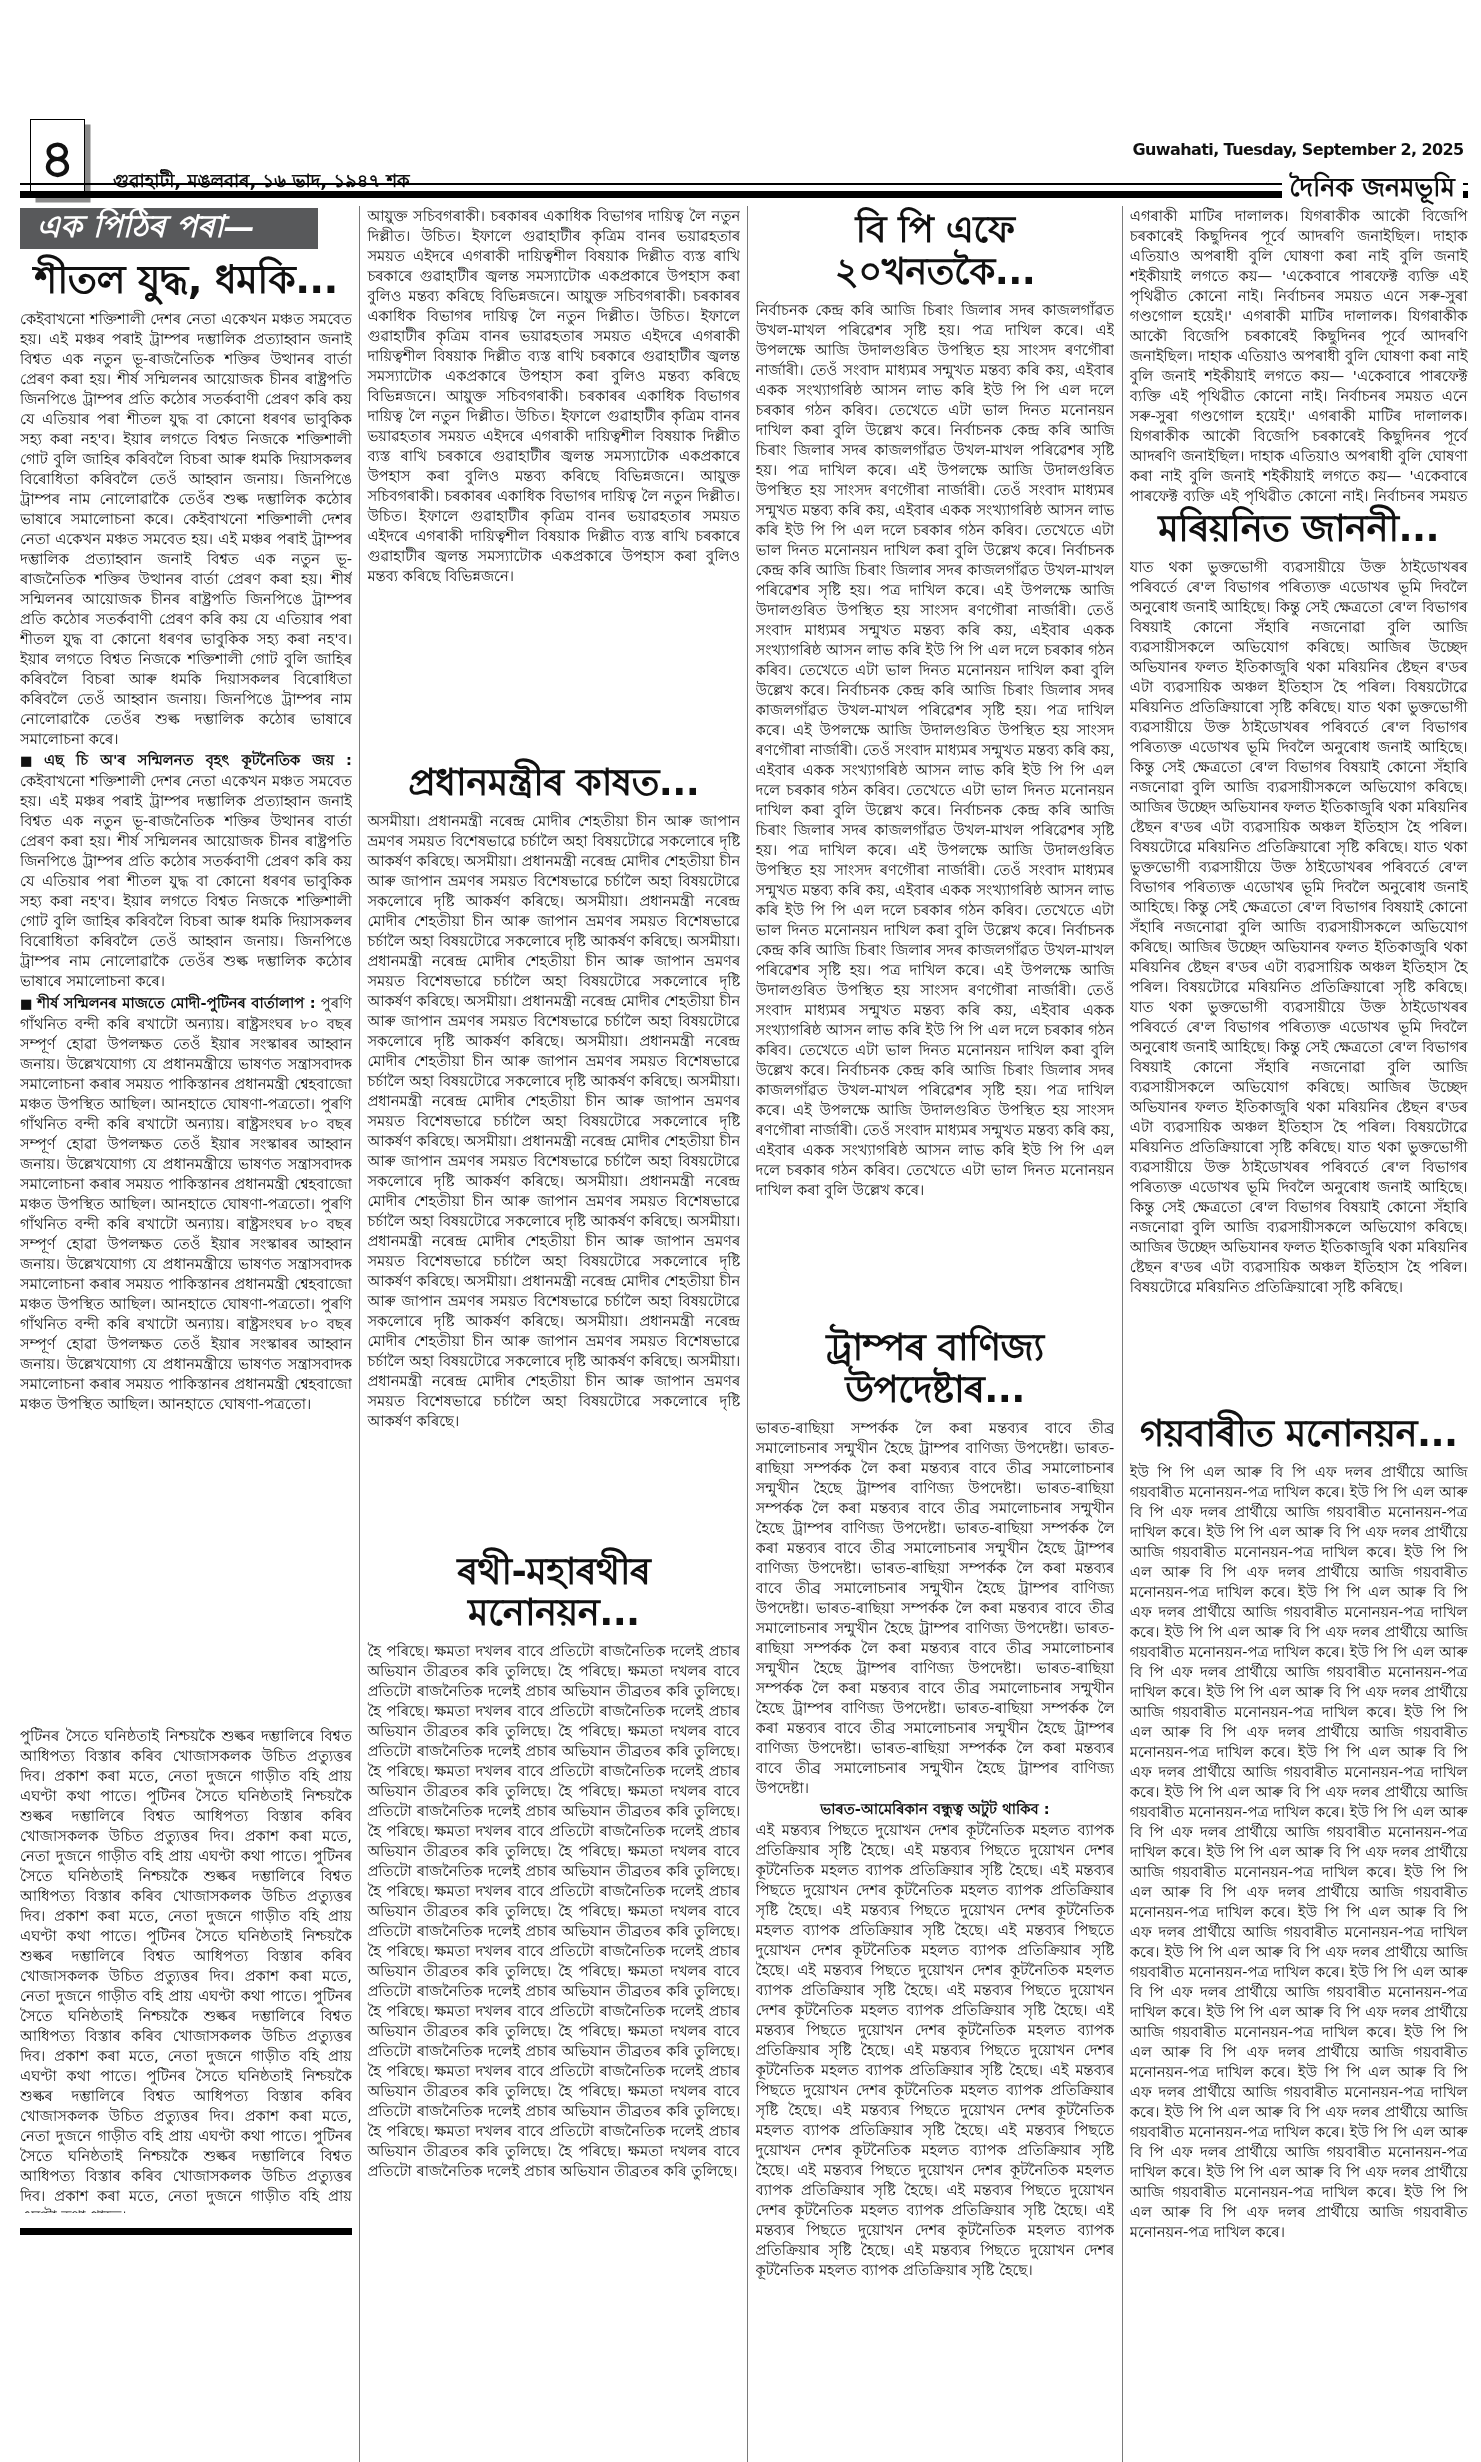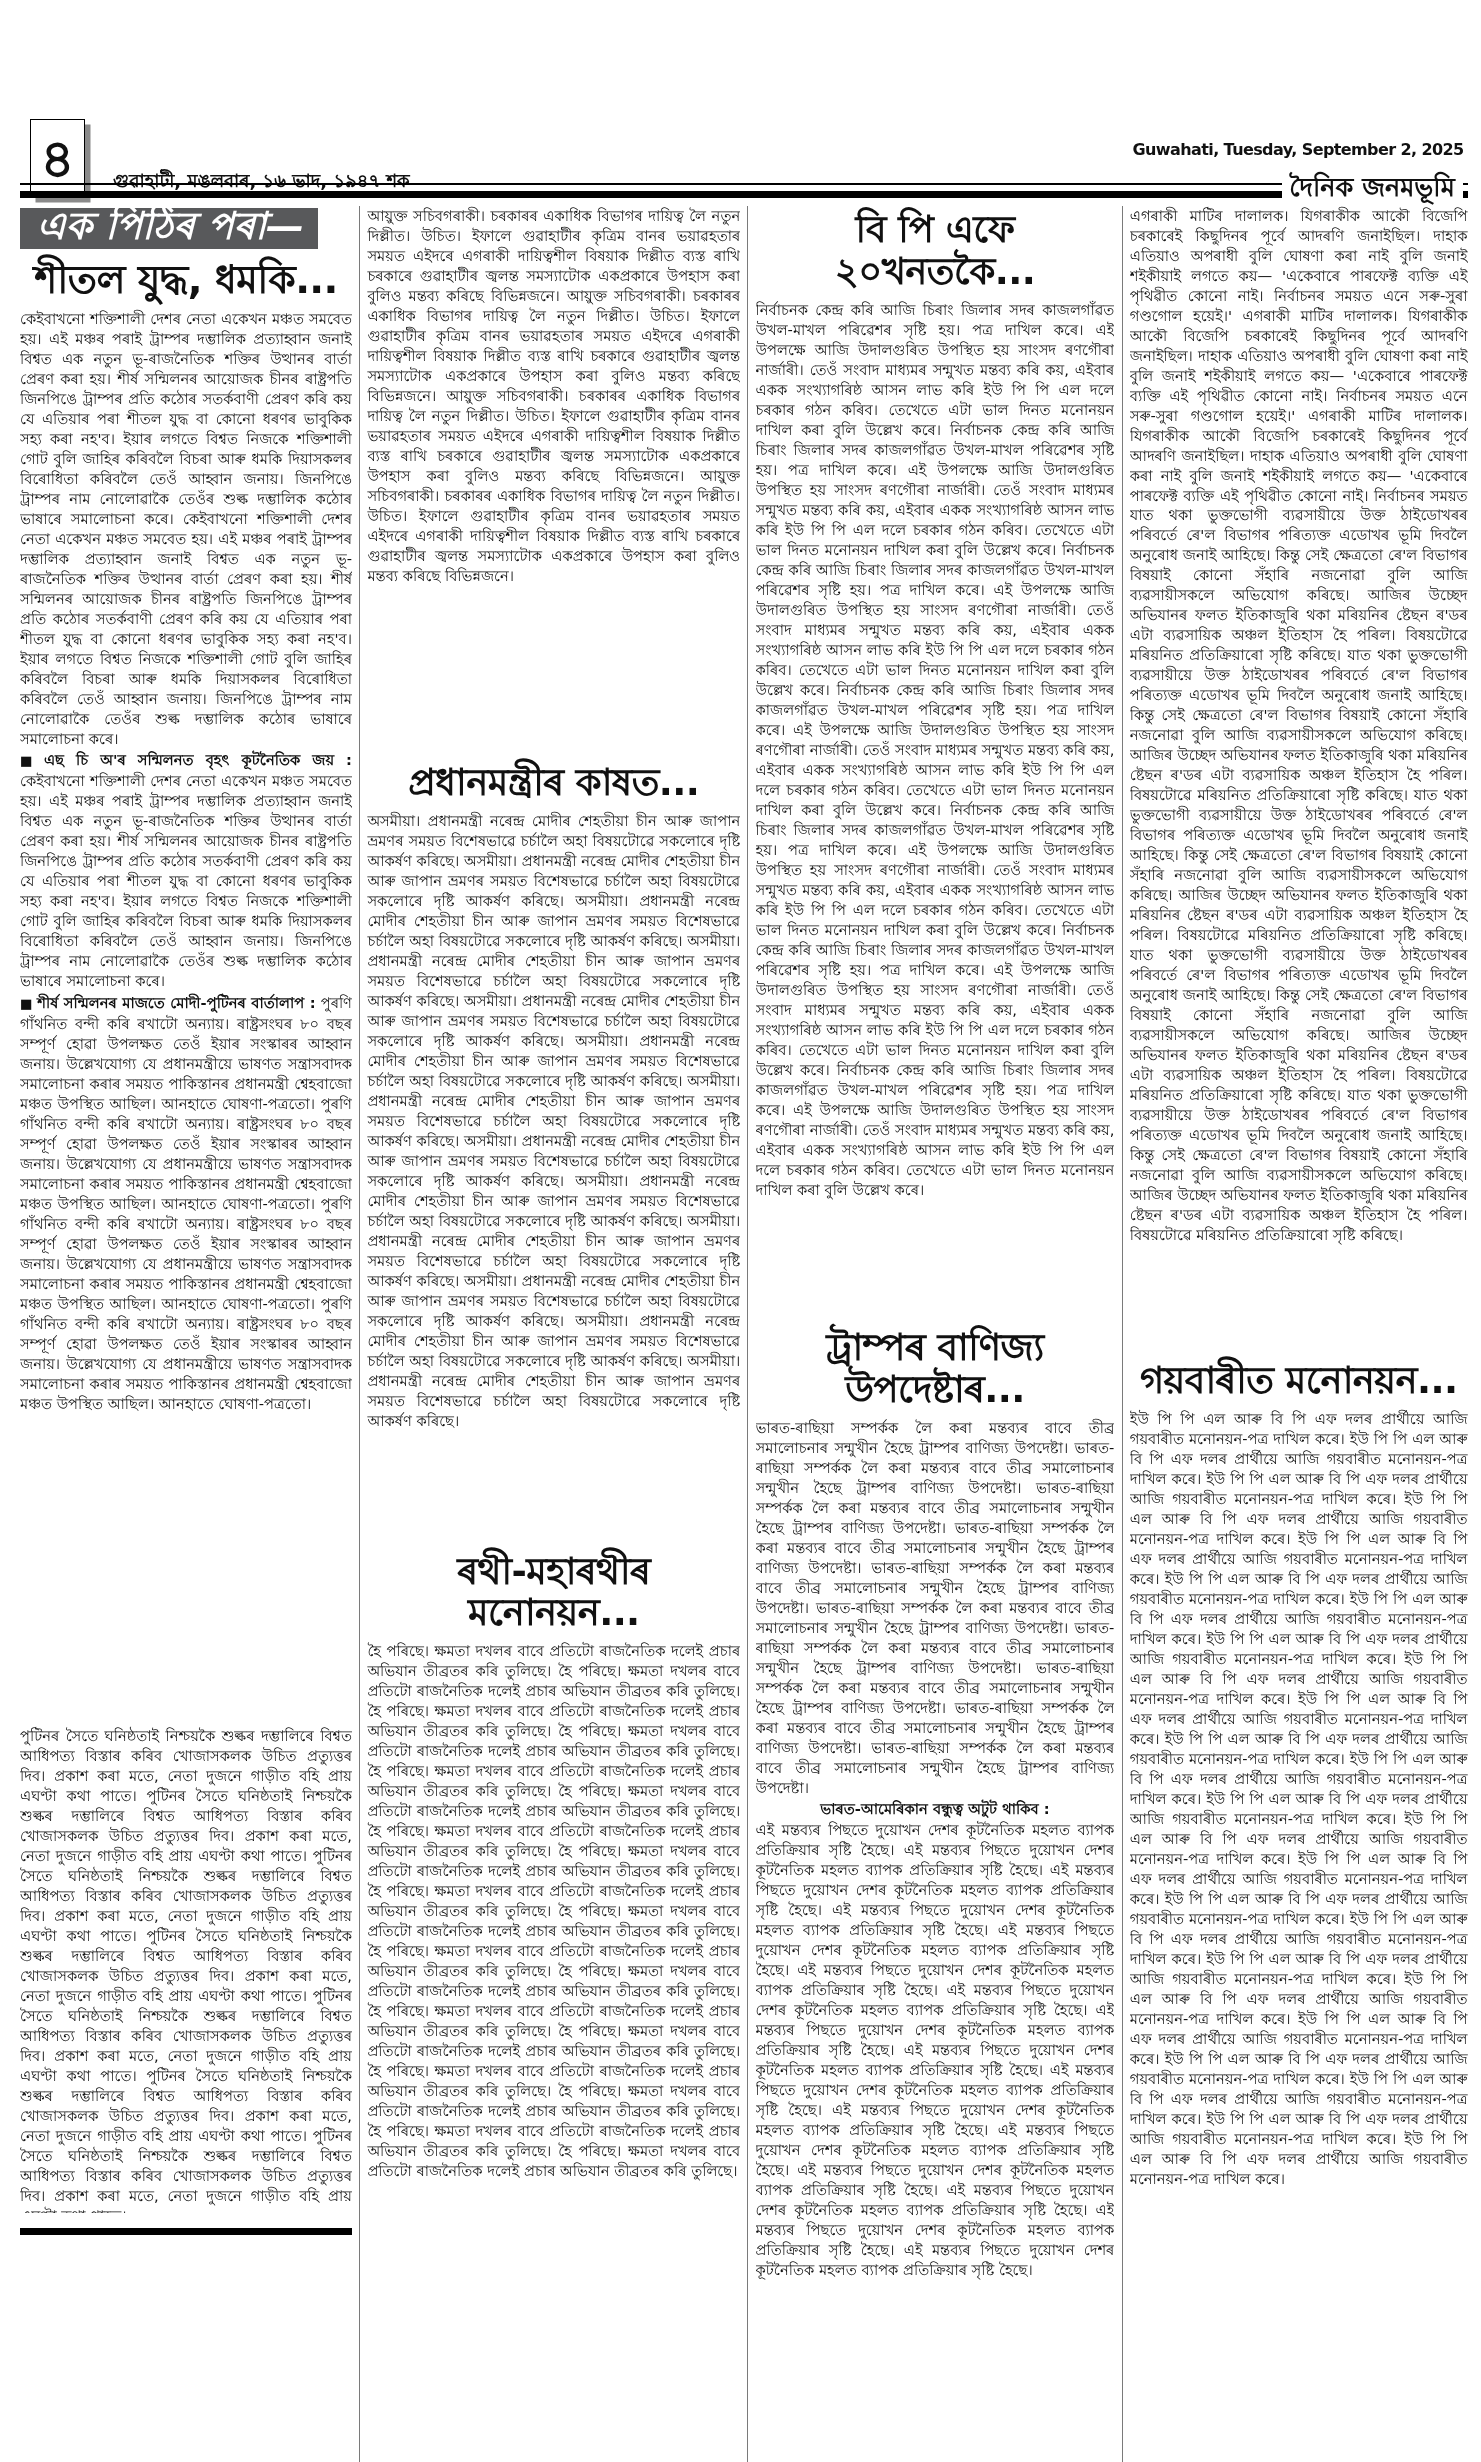--- a/index.html
+++ b/index.html
@@ -46,21 +46,21 @@
     column-gap:7.2px;
   }
   .col{overflow:hidden;}
   .col + .col{border-left:1.1px solid #7a7a7a;padding-left:7.2px;}
   
   .kicker{
     background:#58595b;color:#fff;
     width:298px;height:41px;margin:2.2px 0 5.5px 0;
     display:flex;align-items:center;
     padding:7.7px 11px 10px 16.6px;box-sizing:border-box;
-    font-size:38px;font-style:italic;font-weight:600;white-space:nowrap;
+    font-size:31px;font-style:italic;font-weight:600;white-space:nowrap;
   }
   .headline{
     font-weight:700;text-align:center;
     font-size:37px;line-height:1.12;
     letter-spacing:-0.6px;
     padding:3.3px 0 7.7px 0;
   }
   .headline.big{font-size:39px;}
   .body{
     font-size:14.7px;line-height:20px;
@@ -139,20 +139,21 @@
         <p>ভাৰত-ৰাছিয়া সম্পৰ্কক লৈ কৰা মন্তব্যৰ বাবে তীব্ৰ সমালোচনাৰ সন্মুখীন হৈছে ট্ৰাম্পৰ বাণিজ্য উপদেষ্টা।  ভাৰত-ৰাছিয়া সম্পৰ্কক লৈ কৰা মন্তব্যৰ বাবে তীব্ৰ সমালোচনাৰ সন্মুখীন হৈছে ট্ৰাম্পৰ বাণিজ্য উপদেষ্টা।  ভাৰত-ৰাছিয়া সম্পৰ্কক লৈ কৰা মন্তব্যৰ বাবে তীব্ৰ সমালোচনাৰ সন্মুখীন হৈছে ট্ৰাম্পৰ বাণিজ্য উপদেষ্টা।  ভাৰত-ৰাছিয়া সম্পৰ্কক লৈ কৰা মন্তব্যৰ বাবে তীব্ৰ সমালোচনাৰ সন্মুখীন হৈছে ট্ৰাম্পৰ বাণিজ্য উপদেষ্টা।  ভাৰত-ৰাছিয়া সম্পৰ্কক লৈ কৰা মন্তব্যৰ বাবে তীব্ৰ সমালোচনাৰ সন্মুখীন হৈছে ট্ৰাম্পৰ বাণিজ্য উপদেষ্টা।  ভাৰত-ৰাছিয়া সম্পৰ্কক লৈ কৰা মন্তব্যৰ বাবে তীব্ৰ সমালোচনাৰ সন্মুখীন হৈছে ট্ৰাম্পৰ বাণিজ্য উপদেষ্টা।  ভাৰত-ৰাছিয়া সম্পৰ্কক লৈ কৰা মন্তব্যৰ বাবে তীব্ৰ সমালোচনাৰ সন্মুখীন হৈছে ট্ৰাম্পৰ বাণিজ্য উপদেষ্টা।  ভাৰত-ৰাছিয়া সম্পৰ্কক লৈ কৰা মন্তব্যৰ বাবে তীব্ৰ সমালোচনাৰ সন্মুখীন হৈছে ট্ৰাম্পৰ বাণিজ্য উপদেষ্টা।  ভাৰত-ৰাছিয়া সম্পৰ্কক লৈ কৰা মন্তব্যৰ বাবে তীব্ৰ সমালোচনাৰ সন্মুখীন হৈছে ট্ৰাম্পৰ বাণিজ্য উপদেষ্টা।  ভাৰত-ৰাছিয়া সম্পৰ্কক লৈ কৰা মন্তব্যৰ বাবে তীব্ৰ সমালোচনাৰ সন্মুখীন হৈছে ট্ৰাম্পৰ বাণিজ্য উপদেষ্টা।  </p>
         <p class="subhead-center">ভাৰত-আমেৰিকান বন্ধুত্ব অটুট থাকিব :</p>
         <p>এই মন্তব্যৰ পিছতে দুয়োখন দেশৰ কূটনৈতিক মহলত ব্যাপক প্ৰতিক্ৰিয়াৰ সৃষ্টি হৈছে।  এই মন্তব্যৰ পিছতে দুয়োখন দেশৰ কূটনৈতিক মহলত ব্যাপক প্ৰতিক্ৰিয়াৰ সৃষ্টি হৈছে।  এই মন্তব্যৰ পিছতে দুয়োখন দেশৰ কূটনৈতিক মহলত ব্যাপক প্ৰতিক্ৰিয়াৰ সৃষ্টি হৈছে।  এই মন্তব্যৰ পিছতে দুয়োখন দেশৰ কূটনৈতিক মহলত ব্যাপক প্ৰতিক্ৰিয়াৰ সৃষ্টি হৈছে।  এই মন্তব্যৰ পিছতে দুয়োখন দেশৰ কূটনৈতিক মহলত ব্যাপক প্ৰতিক্ৰিয়াৰ সৃষ্টি হৈছে।  এই মন্তব্যৰ পিছতে দুয়োখন দেশৰ কূটনৈতিক মহলত ব্যাপক প্ৰতিক্ৰিয়াৰ সৃষ্টি হৈছে।  এই মন্তব্যৰ পিছতে দুয়োখন দেশৰ কূটনৈতিক মহলত ব্যাপক প্ৰতিক্ৰিয়াৰ সৃষ্টি হৈছে।  এই মন্তব্যৰ পিছতে দুয়োখন দেশৰ কূটনৈতিক মহলত ব্যাপক প্ৰতিক্ৰিয়াৰ সৃষ্টি হৈছে।  এই মন্তব্যৰ পিছতে দুয়োখন দেশৰ কূটনৈতিক মহলত ব্যাপক প্ৰতিক্ৰিয়াৰ সৃষ্টি হৈছে।  এই মন্তব্যৰ পিছতে দুয়োখন দেশৰ কূটনৈতিক মহলত ব্যাপক প্ৰতিক্ৰিয়াৰ সৃষ্টি হৈছে।  এই মন্তব্যৰ পিছতে দুয়োখন দেশৰ কূটনৈতিক মহলত ব্যাপক প্ৰতিক্ৰিয়াৰ সৃষ্টি হৈছে।  এই মন্তব্যৰ পিছতে দুয়োখন দেশৰ কূটনৈতিক মহলত ব্যাপক প্ৰতিক্ৰিয়াৰ সৃষ্টি হৈছে।  এই মন্তব্যৰ পিছতে দুয়োখন দেশৰ কূটনৈতিক মহলত ব্যাপক প্ৰতিক্ৰিয়াৰ সৃষ্টি হৈছে।  এই মন্তব্যৰ পিছতে দুয়োখন দেশৰ কূটনৈতিক মহলত ব্যাপক প্ৰতিক্ৰিয়াৰ সৃষ্টি হৈছে।  এই মন্তব্যৰ পিছতে দুয়োখন দেশৰ কূটনৈতিক মহলত ব্যাপক প্ৰতিক্ৰিয়াৰ সৃষ্টি হৈছে।  এই মন্তব্যৰ পিছতে দুয়োখন দেশৰ কূটনৈতিক মহলত ব্যাপক প্ৰতিক্ৰিয়াৰ সৃষ্টি হৈছে।  </p>
       </div>
     </div>
 
     <div class="col">
       <div class="body" style="height:299px;">
         <p>এগৰাকী মাটিৰ দালালক। যিগৰাকীক আকৌ বিজেপি চৰকাৰেই কিছুদিনৰ পূৰ্বে আদৰণি জনাইছিল। দাহাক এতিয়াও অপৰাধী বুলি ঘোষণা কৰা নাই বুলি জনাই শইকীয়াই লগতে কয়— 'একেবাৰে পাৰফেক্ট ব্যক্তি এই পৃথিৱীত কোনো নাই। নিৰ্বাচনৰ সময়ত এনে সৰু-সুৰা গণ্ডগোল হয়েই।'  এগৰাকী মাটিৰ দালালক। যিগৰাকীক আকৌ বিজেপি চৰকাৰেই কিছুদিনৰ পূৰ্বে আদৰণি জনাইছিল। দাহাক এতিয়াও অপৰাধী বুলি ঘোষণা কৰা নাই বুলি জনাই শইকীয়াই লগতে কয়— 'একেবাৰে পাৰফেক্ট ব্যক্তি এই পৃথিৱীত কোনো নাই। নিৰ্বাচনৰ সময়ত এনে সৰু-সুৰা গণ্ডগোল হয়েই।'  এগৰাকী মাটিৰ দালালক। যিগৰাকীক আকৌ বিজেপি চৰকাৰেই কিছুদিনৰ পূৰ্বে আদৰণি জনাইছিল। দাহাক এতিয়াও অপৰাধী বুলি ঘোষণা কৰা নাই বুলি জনাই শইকীয়াই লগতে কয়— 'একেবাৰে পাৰফেক্ট ব্যক্তি এই পৃথিৱীত কোনো নাই। নিৰ্বাচনৰ সময়ত এনে সৰু-সুৰা গণ্ডগোল হয়েই।'  </p>
       </div>
+      <div class="headline">মৰিয়নিত জাননী...</div>
       <div class="body" style="height:852px;">
         <p>যাত থকা ভুক্তভোগী ব্যৱসায়ীয়ে উক্ত ঠাইডোখৰৰ পৰিবৰ্তে ৰে'ল বিভাগৰ পৰিত্যক্ত এডোখৰ ভূমি দিবলৈ অনুৰোধ জনাই আহিছে। কিন্তু সেই ক্ষেত্ৰতো ৰে'ল বিভাগৰ বিষয়াই কোনো সঁহাৰি নজনোৱা বুলি আজি ব্যৱসায়ীসকলে অভিযোগ কৰিছে। আজিৰ উচ্ছেদ অভিযানৰ ফলত ইতিকাজুৰি থকা মৰিয়নিৰ ষ্টেছন ৰ'ডৰ এটা ব্যৱসায়িক অঞ্চল ইতিহাস হৈ পৰিল। বিষয়টোৱে মৰিয়নিত প্ৰতিক্ৰিয়াৰো সৃষ্টি কৰিছে।  যাত থকা ভুক্তভোগী ব্যৱসায়ীয়ে উক্ত ঠাইডোখৰৰ পৰিবৰ্তে ৰে'ল বিভাগৰ পৰিত্যক্ত এডোখৰ ভূমি দিবলৈ অনুৰোধ জনাই আহিছে। কিন্তু সেই ক্ষেত্ৰতো ৰে'ল বিভাগৰ বিষয়াই কোনো সঁহাৰি নজনোৱা বুলি আজি ব্যৱসায়ীসকলে অভিযোগ কৰিছে। আজিৰ উচ্ছেদ অভিযানৰ ফলত ইতিকাজুৰি থকা মৰিয়নিৰ ষ্টেছন ৰ'ডৰ এটা ব্যৱসায়িক অঞ্চল ইতিহাস হৈ পৰিল। বিষয়টোৱে মৰিয়নিত প্ৰতিক্ৰিয়াৰো সৃষ্টি কৰিছে।  যাত থকা ভুক্তভোগী ব্যৱসায়ীয়ে উক্ত ঠাইডোখৰৰ পৰিবৰ্তে ৰে'ল বিভাগৰ পৰিত্যক্ত এডোখৰ ভূমি দিবলৈ অনুৰোধ জনাই আহিছে। কিন্তু সেই ক্ষেত্ৰতো ৰে'ল বিভাগৰ বিষয়াই কোনো সঁহাৰি নজনোৱা বুলি আজি ব্যৱসায়ীসকলে অভিযোগ কৰিছে। আজিৰ উচ্ছেদ অভিযানৰ ফলত ইতিকাজুৰি থকা মৰিয়নিৰ ষ্টেছন ৰ'ডৰ এটা ব্যৱসায়িক অঞ্চল ইতিহাস হৈ পৰিল। বিষয়টোৱে মৰিয়নিত প্ৰতিক্ৰিয়াৰো সৃষ্টি কৰিছে।  যাত থকা ভুক্তভোগী ব্যৱসায়ীয়ে উক্ত ঠাইডোখৰৰ পৰিবৰ্তে ৰে'ল বিভাগৰ পৰিত্যক্ত এডোখৰ ভূমি দিবলৈ অনুৰোধ জনাই আহিছে। কিন্তু সেই ক্ষেত্ৰতো ৰে'ল বিভাগৰ বিষয়াই কোনো সঁহাৰি নজনোৱা বুলি আজি ব্যৱসায়ীসকলে অভিযোগ কৰিছে। আজিৰ উচ্ছেদ অভিযানৰ ফলত ইতিকাজুৰি থকা মৰিয়নিৰ ষ্টেছন ৰ'ডৰ এটা ব্যৱসায়িক অঞ্চল ইতিহাস হৈ পৰিল। বিষয়টোৱে মৰিয়নিত প্ৰতিক্ৰিয়াৰো সৃষ্টি কৰিছে।  যাত থকা ভুক্তভোগী ব্যৱসায়ীয়ে উক্ত ঠাইডোখৰৰ পৰিবৰ্তে ৰে'ল বিভাগৰ পৰিত্যক্ত এডোখৰ ভূমি দিবলৈ অনুৰোধ জনাই আহিছে। কিন্তু সেই ক্ষেত্ৰতো ৰে'ল বিভাগৰ বিষয়াই কোনো সঁহাৰি নজনোৱা বুলি আজি ব্যৱসায়ীসকলে অভিযোগ কৰিছে। আজিৰ উচ্ছেদ অভিযানৰ ফলত ইতিকাজুৰি থকা মৰিয়নিৰ ষ্টেছন ৰ'ডৰ এটা ব্যৱসায়িক অঞ্চল ইতিহাস হৈ পৰিল। বিষয়টোৱে মৰিয়নিত প্ৰতিক্ৰিয়াৰো সৃষ্টি কৰিছে।  </p>
       </div>
       <div class="headline">গয়বাৰীত মনোনয়ন...</div>
       <div class="body" style="height:930px;">
         <p>ইউ পি পি এল আৰু বি পি এফ দলৰ প্ৰাৰ্থীয়ে আজি গয়বাৰীত মনোনয়ন-পত্ৰ দাখিল কৰে।  ইউ পি পি এল আৰু বি পি এফ দলৰ প্ৰাৰ্থীয়ে আজি গয়বাৰীত মনোনয়ন-পত্ৰ দাখিল কৰে।  ইউ পি পি এল আৰু বি পি এফ দলৰ প্ৰাৰ্থীয়ে আজি গয়বাৰীত মনোনয়ন-পত্ৰ দাখিল কৰে।  ইউ পি পি এল আৰু বি পি এফ দলৰ প্ৰাৰ্থীয়ে আজি গয়বাৰীত মনোনয়ন-পত্ৰ দাখিল কৰে।  ইউ পি পি এল আৰু বি পি এফ দলৰ প্ৰাৰ্থীয়ে আজি গয়বাৰীত মনোনয়ন-পত্ৰ দাখিল কৰে।  ইউ পি পি এল আৰু বি পি এফ দলৰ প্ৰাৰ্থীয়ে আজি গয়বাৰীত মনোনয়ন-পত্ৰ দাখিল কৰে।  ইউ পি পি এল আৰু বি পি এফ দলৰ প্ৰাৰ্থীয়ে আজি গয়বাৰীত মনোনয়ন-পত্ৰ দাখিল কৰে।  ইউ পি পি এল আৰু বি পি এফ দলৰ প্ৰাৰ্থীয়ে আজি গয়বাৰীত মনোনয়ন-পত্ৰ দাখিল কৰে।  ইউ পি পি এল আৰু বি পি এফ দলৰ প্ৰাৰ্থীয়ে আজি গয়বাৰীত মনোনয়ন-পত্ৰ দাখিল কৰে।  ইউ পি পি এল আৰু বি পি এফ দলৰ প্ৰাৰ্থীয়ে আজি গয়বাৰীত মনোনয়ন-পত্ৰ দাখিল কৰে।  ইউ পি পি এল আৰু বি পি এফ দলৰ প্ৰাৰ্থীয়ে আজি গয়বাৰীত মনোনয়ন-পত্ৰ দাখিল কৰে।  ইউ পি পি এল আৰু বি পি এফ দলৰ প্ৰাৰ্থীয়ে আজি গয়বাৰীত মনোনয়ন-পত্ৰ দাখিল কৰে।  ইউ পি পি এল আৰু বি পি এফ দলৰ প্ৰাৰ্থীয়ে আজি গয়বাৰীত মনোনয়ন-পত্ৰ দাখিল কৰে।  ইউ পি পি এল আৰু বি পি এফ দলৰ প্ৰাৰ্থীয়ে আজি গয়বাৰীত মনোনয়ন-পত্ৰ দাখিল কৰে।  ইউ পি পি এল আৰু বি পি এফ দলৰ প্ৰাৰ্থীয়ে আজি গয়বাৰীত মনোনয়ন-পত্ৰ দাখিল কৰে।  ইউ পি পি এল আৰু বি পি এফ দলৰ প্ৰাৰ্থীয়ে আজি গয়বাৰীত মনোনয়ন-পত্ৰ দাখিল কৰে।  ইউ পি পি এল আৰু বি পি এফ দলৰ প্ৰাৰ্থীয়ে আজি গয়বাৰীত মনোনয়ন-পত্ৰ দাখিল কৰে।  ইউ পি পি এল আৰু বি পি এফ দলৰ প্ৰাৰ্থীয়ে আজি গয়বাৰীত মনোনয়ন-পত্ৰ দাখিল কৰে।  ইউ পি পি এল আৰু বি পি এফ দলৰ প্ৰাৰ্থীয়ে আজি গয়বাৰীত মনোনয়ন-পত্ৰ দাখিল কৰে।  ইউ পি পি এল আৰু বি পি এফ দলৰ প্ৰাৰ্থীয়ে আজি গয়বাৰীত মনোনয়ন-পত্ৰ দাখিল কৰে।  ইউ পি পি এল আৰু বি পি এফ দলৰ প্ৰাৰ্থীয়ে আজি গয়বাৰীত মনোনয়ন-পত্ৰ দাখিল কৰে।  ইউ পি পি এল আৰু বি পি এফ দলৰ প্ৰাৰ্থীয়ে আজি গয়বাৰীত মনোনয়ন-পত্ৰ দাখিল কৰে।  ইউ পি পি এল আৰু বি পি এফ দলৰ প্ৰাৰ্থীয়ে আজি গয়বাৰীত মনোনয়ন-পত্ৰ দাখিল কৰে।  ইউ পি পি এল আৰু বি পি এফ দলৰ প্ৰাৰ্থীয়ে আজি গয়বাৰীত মনোনয়ন-পত্ৰ দাখিল কৰে।  </p>
       </div>
     </div>
 
   </div>

